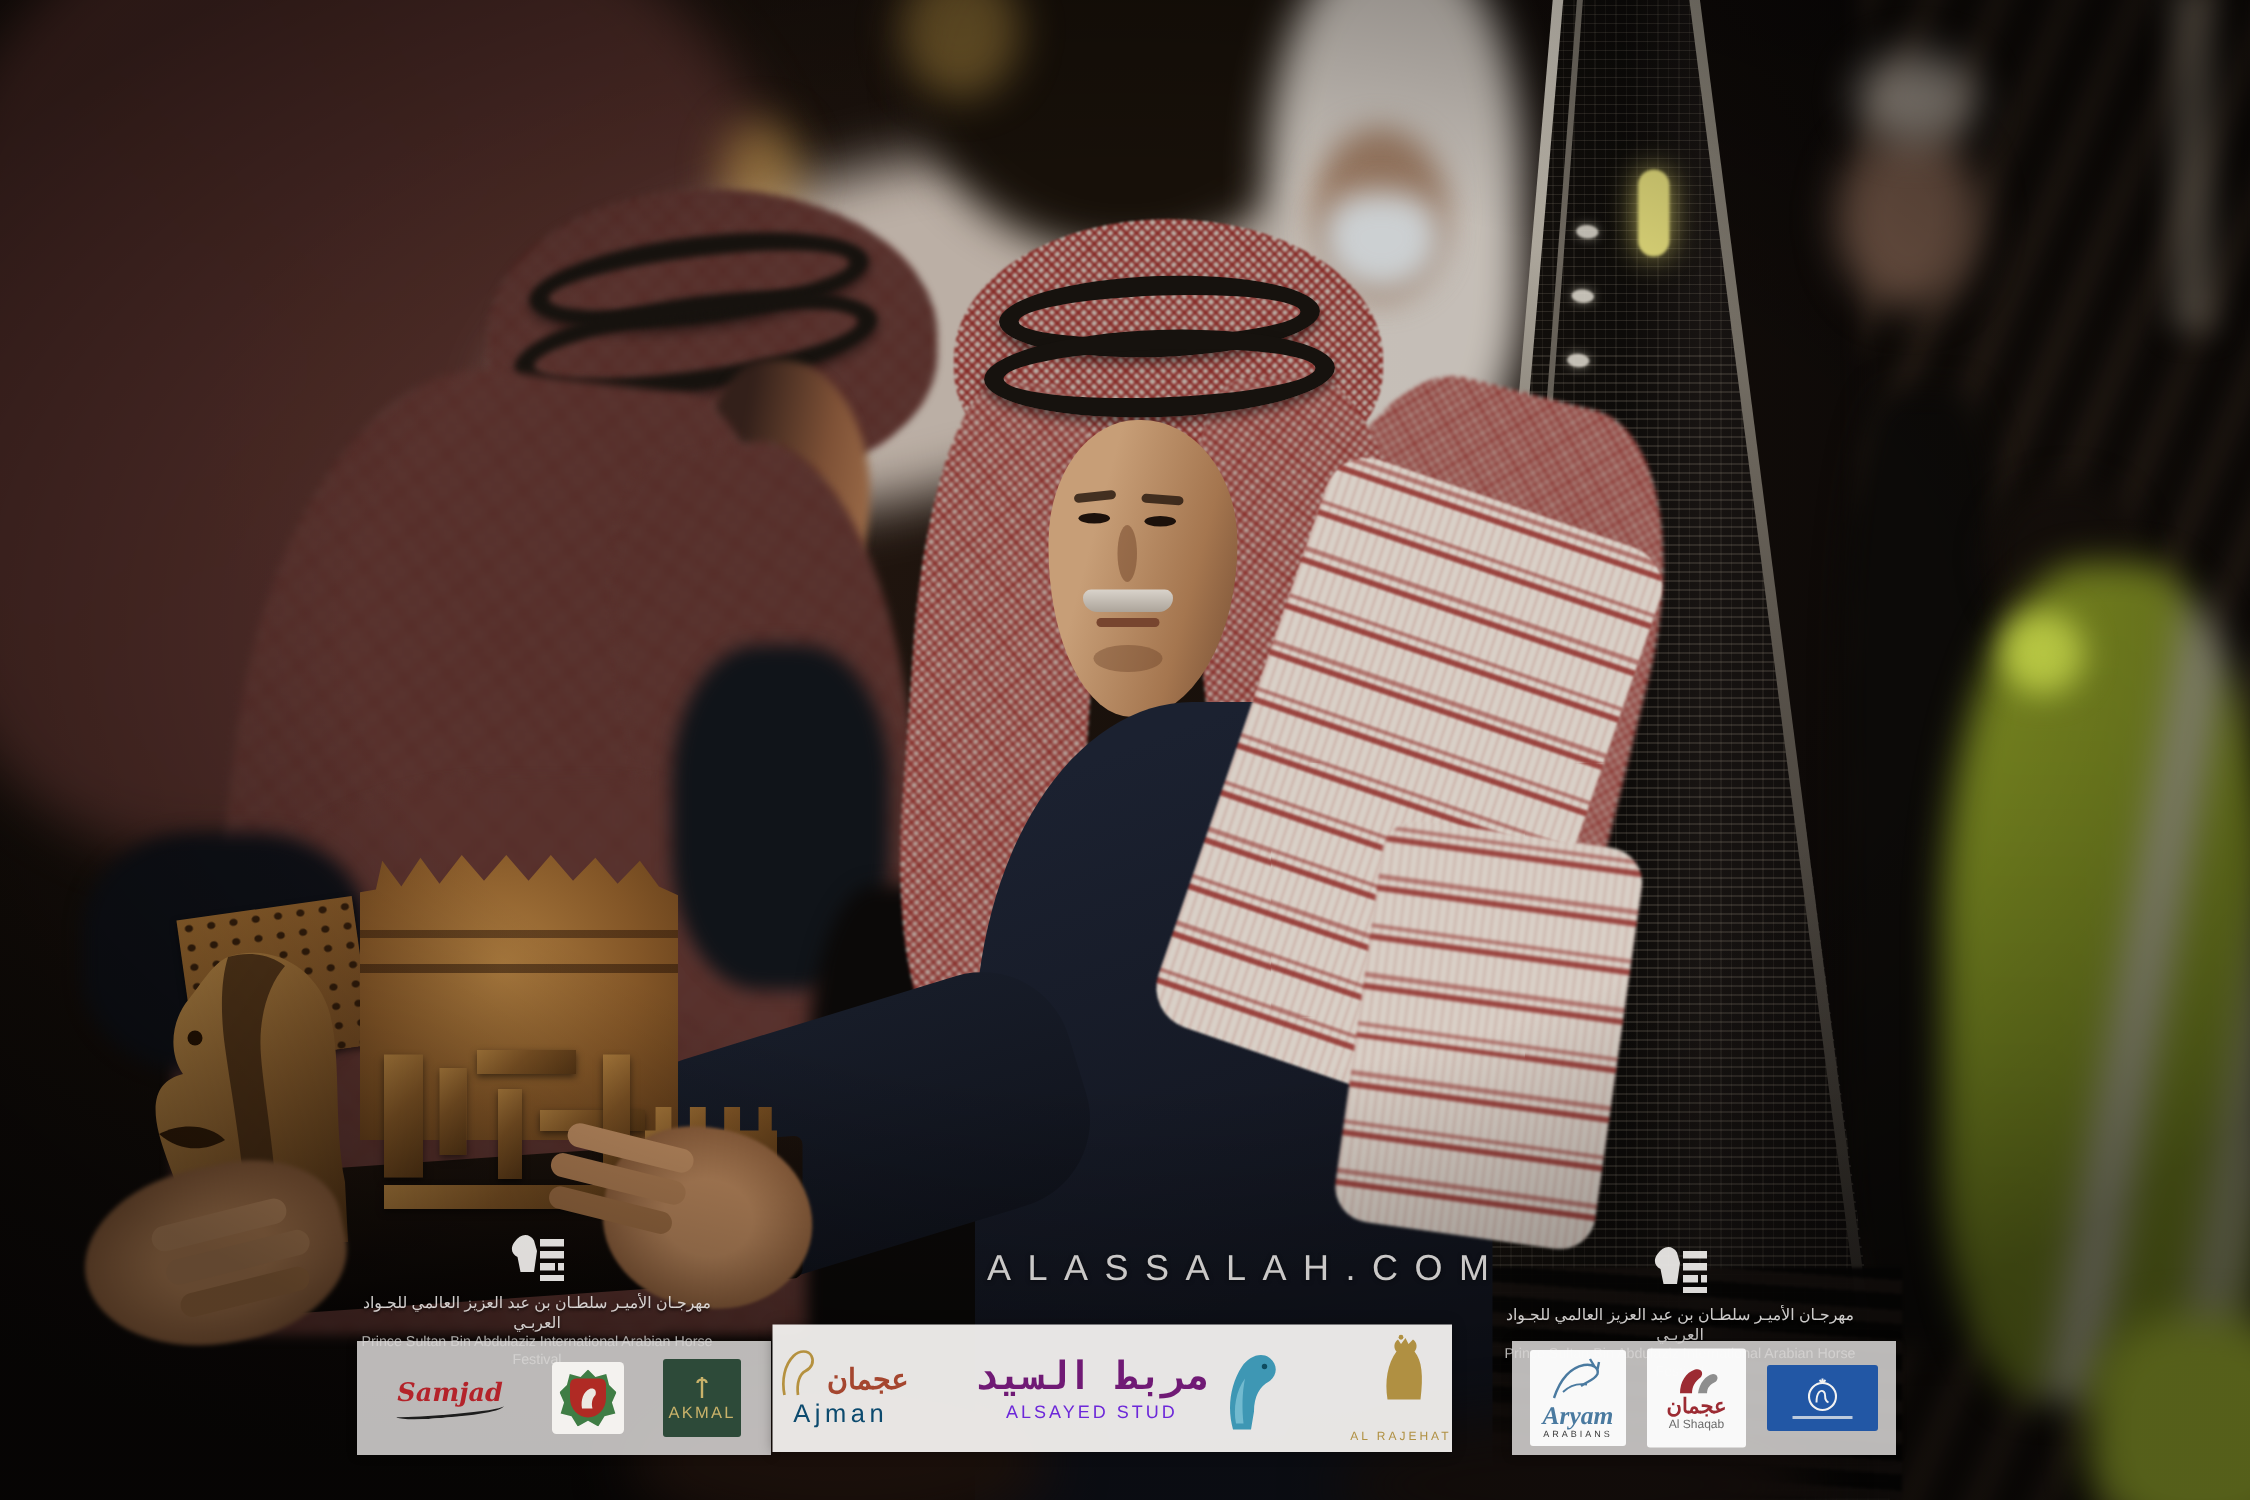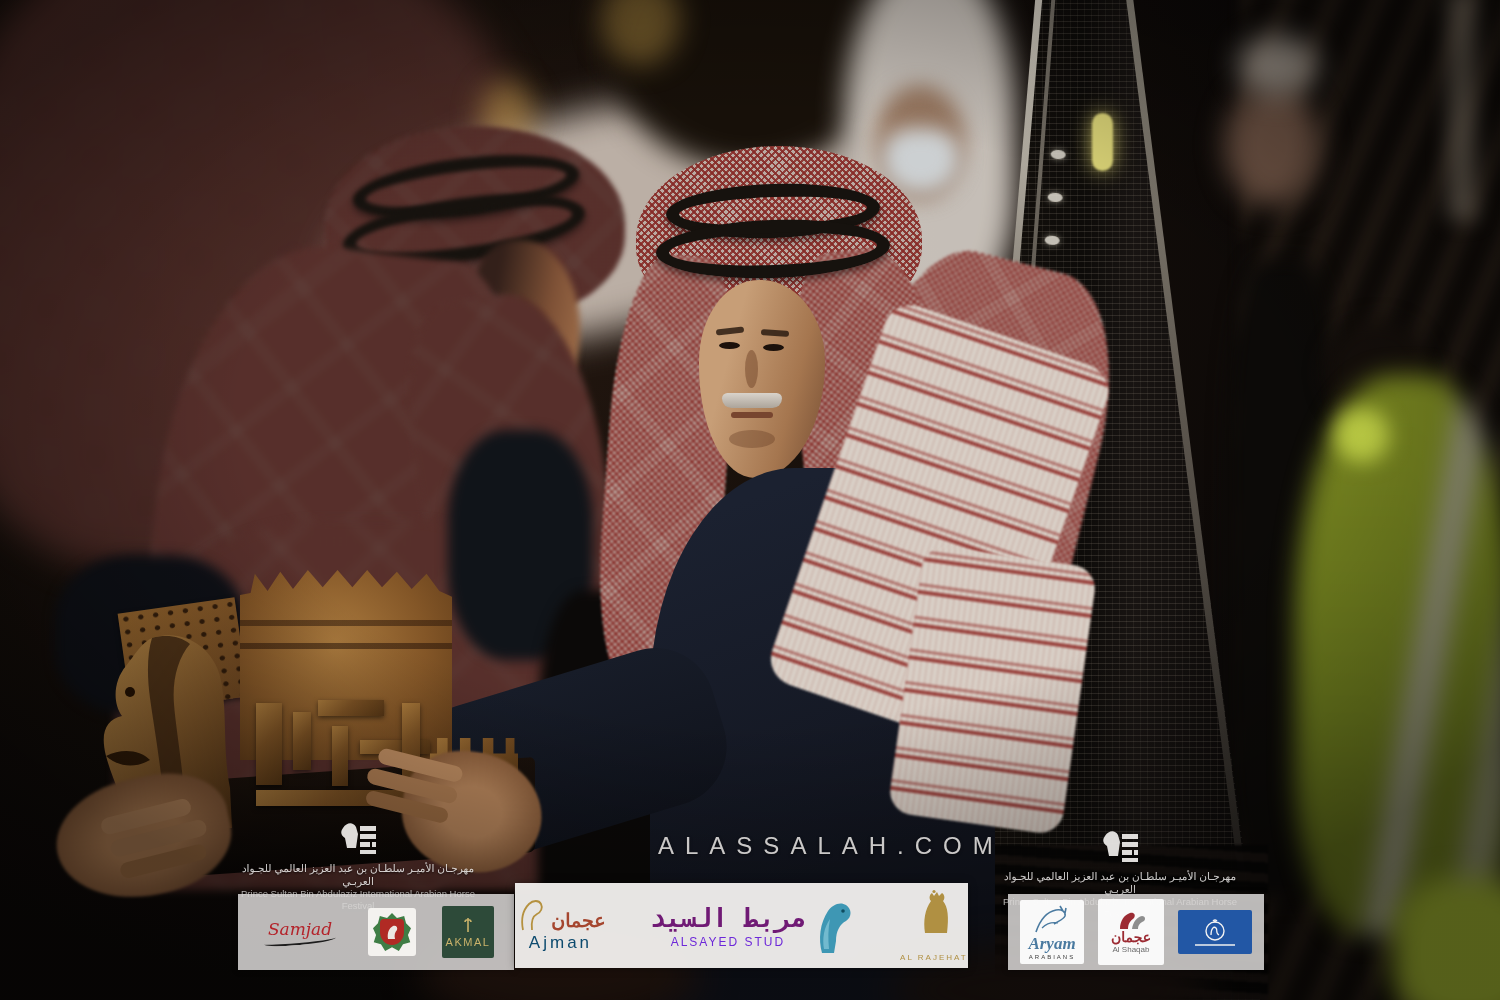--- a/index.html
+++ b/index.html
@@ -247,21 +247,21 @@
           <rect x="37" y="24" width="4" height="5"></rect>
         <rect x="25" y="32" width="16" height="4"></rect>
       </g>
     </svg>
     <div class="ar" dir="rtl">مهرجـان الأميـر سلطـان بن عبد العزيز العالمي للجـواد العربـي</div>
     <div class="en">Prince Sultan Bin Abdulaziz International Arabian Horse Festival</div>
   </div>
 
   <div class="strip strip-grey" style="left:238px;top:894px;width:276px;height:76px;gap:26px;">
     <div class="tile" style="width:84px;">
-      <span style="color:#b4232a;font-size:17px;font-weight:normal;font-style:italic;font-family:'DejaVu Serif',serif;">Samjad</span>
+      <span style="color:#b4232a;font-size:17px;font-weight:bold;font-style:italic;font-family:'DejaVu Serif',serif;">Samjad</span>
       <div style="width:72px;height:8px;border-bottom:2.5px solid #1d1d1d;border-radius:0 0 70% 40%;transform:rotate(-4deg);margin-top:-2px;"></div>
     </div>
     <div class="tile" style="width:48px;height:48px;background:#f4f2ef;border-radius:3px;">
       <div style="width:38px;height:38px;background:#3f7d45;
            clip-path:polygon(50% 0,63% 13%,82% 8%,87% 27%,100% 40%,92% 58%,98% 77%,79% 82%,68% 100%,50% 90%,32% 100%,21% 82%,2% 77%,8% 58%,0 40%,13% 27%,18% 8%,37% 13%);
            display:flex;align-items:center;justify-content:center;">
         <div style="width:24px;height:26px;background:#b02a24;border-radius:4px 4px 50% 50%;display:flex;align-items:center;justify-content:center;">
           <svg width="16" height="18" viewBox="0 0 16 18">
               <path fill="#ece8e2" d="M4 16 C3 10 5 5 9 3 C12 2 14 4 13 7 C11 9 10 12 11 16 Z"></path>
             </svg>

